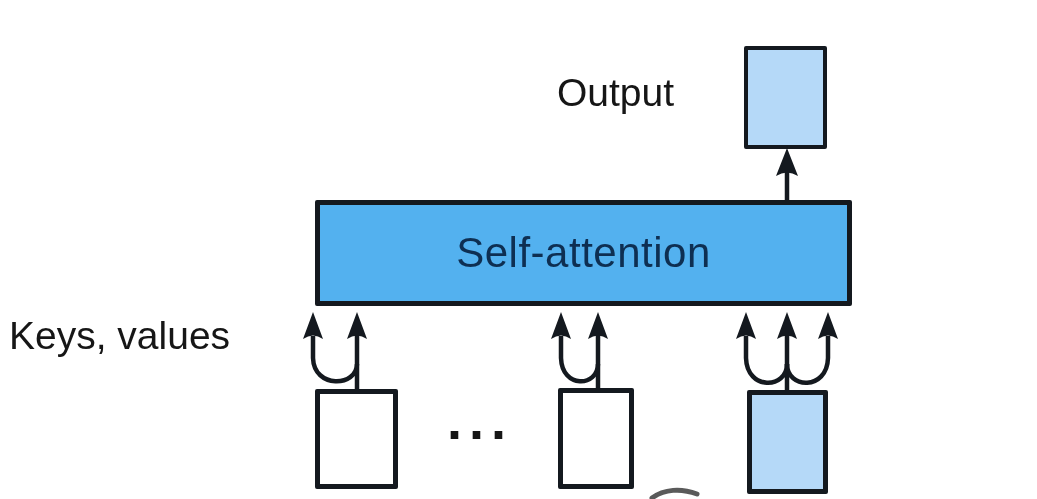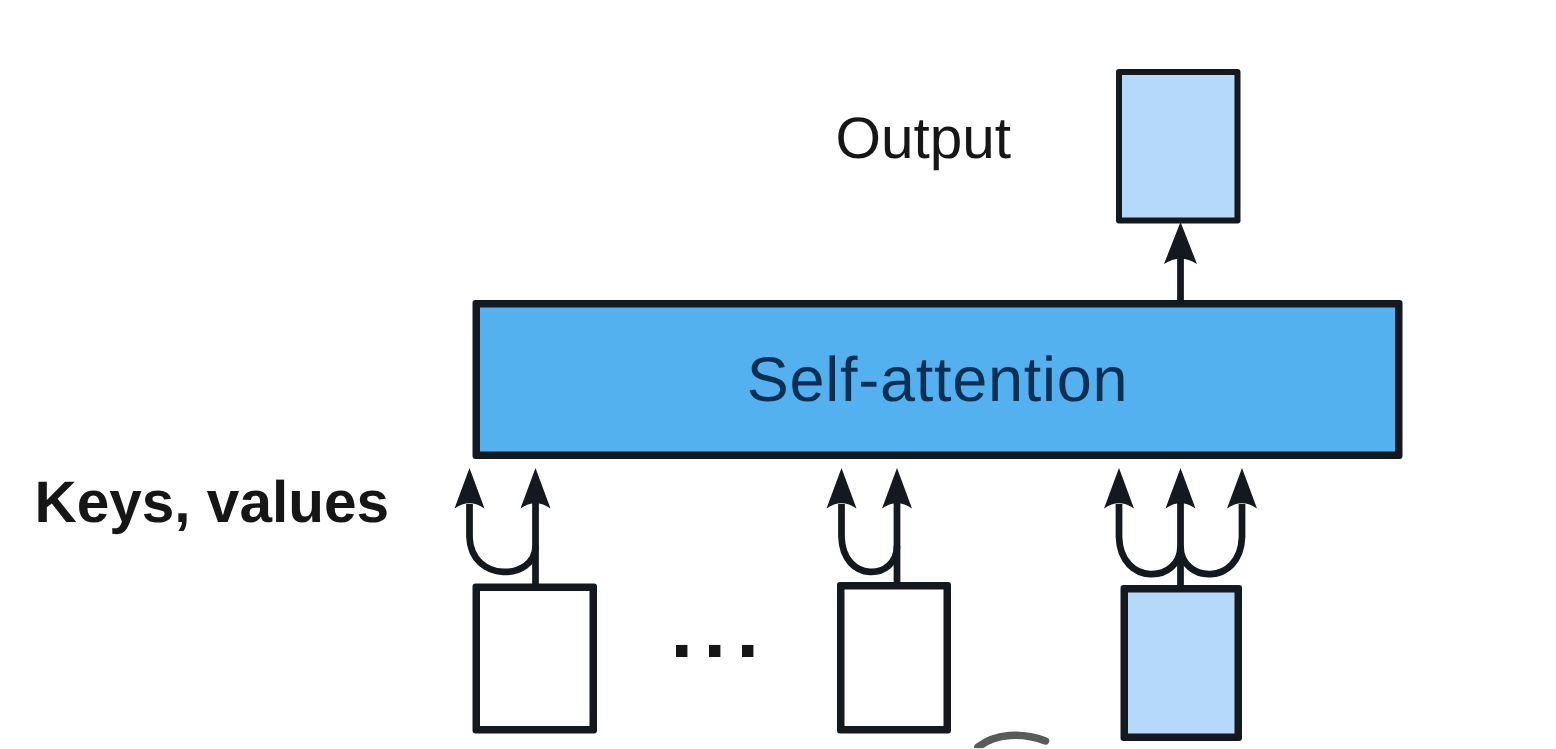--- a/index.html
+++ b/index.html
@@ -17,36 +17,36 @@
     line-height:42px;
     white-space:nowrap;
   }
   .box{
     position:absolute;
     box-sizing:border-box;
     border:5px solid var(--border,#14191f);
     border-radius:2px;
   }
   #attention-box{
-    left:315px;top:200px;width:620px;height:106px;
+    left:315px;top:200px;width:537px;height:106px;
     background:var(--attention-fill,#53B1EF);
     display:flex;align-items:center;justify-content:center;
   }
   #attention-label{
     color:var(--attention-text,#0E2F52);
     font-size:42px;
     letter-spacing:0.5px;
   }
   #output-box{
     left:744px;top:46px;width:83px;height:103px;
     border-width:4px;
     background:var(--light-box-fill,#B5D9F8);
   }
   #label-output{left:557px;top:72px;}
-  #label-keys-values{left:23px;top:315px;font-weight:bold;}
+  #label-keys-values{left:9px;top:315px;}
   #label-query{left:872px;top:314px;}
   #input-box-left{
     left:315px;top:389px;width:83px;height:100px;
     background:var(--white-box-fill,#ffffff);
   }
   #input-box-middle{
     left:558px;top:388px;width:76px;height:101px;
     background:var(--white-box-fill,#ffffff);
   }
   #input-box-right{

